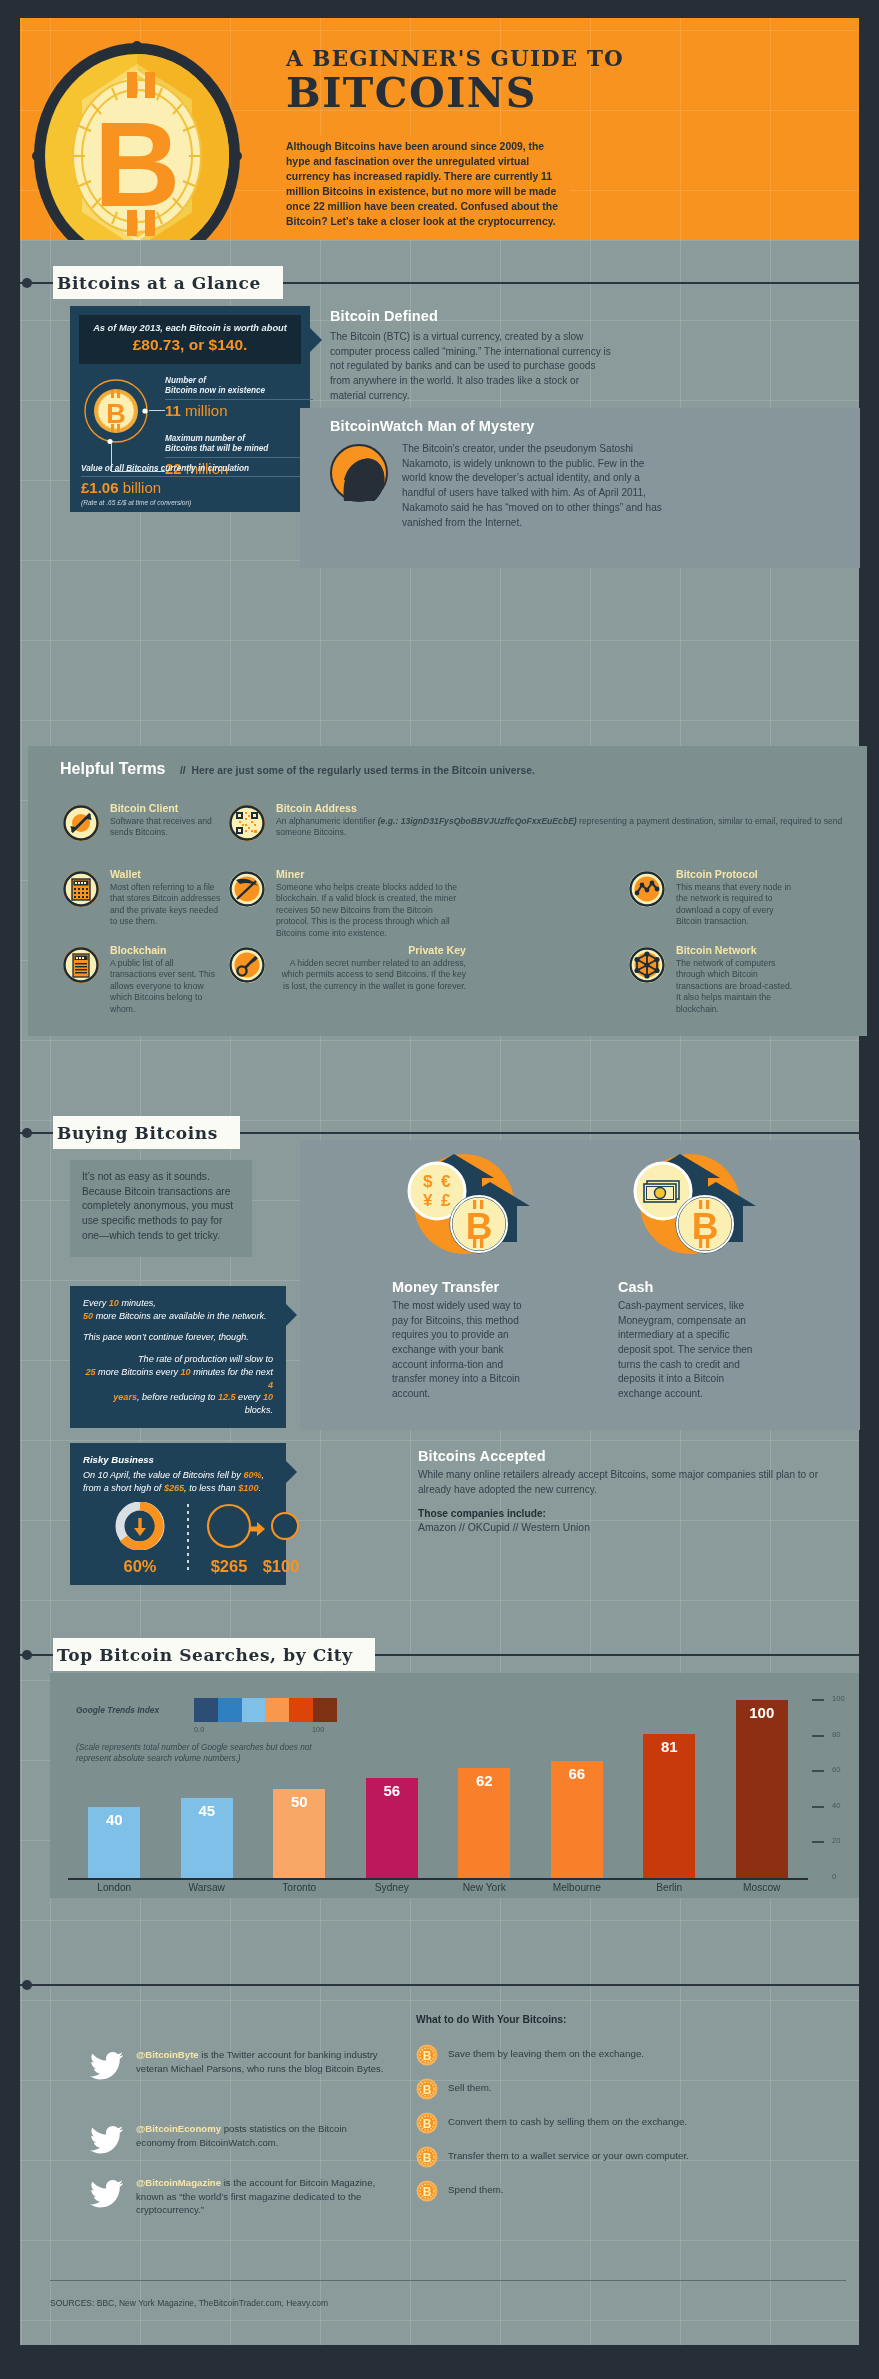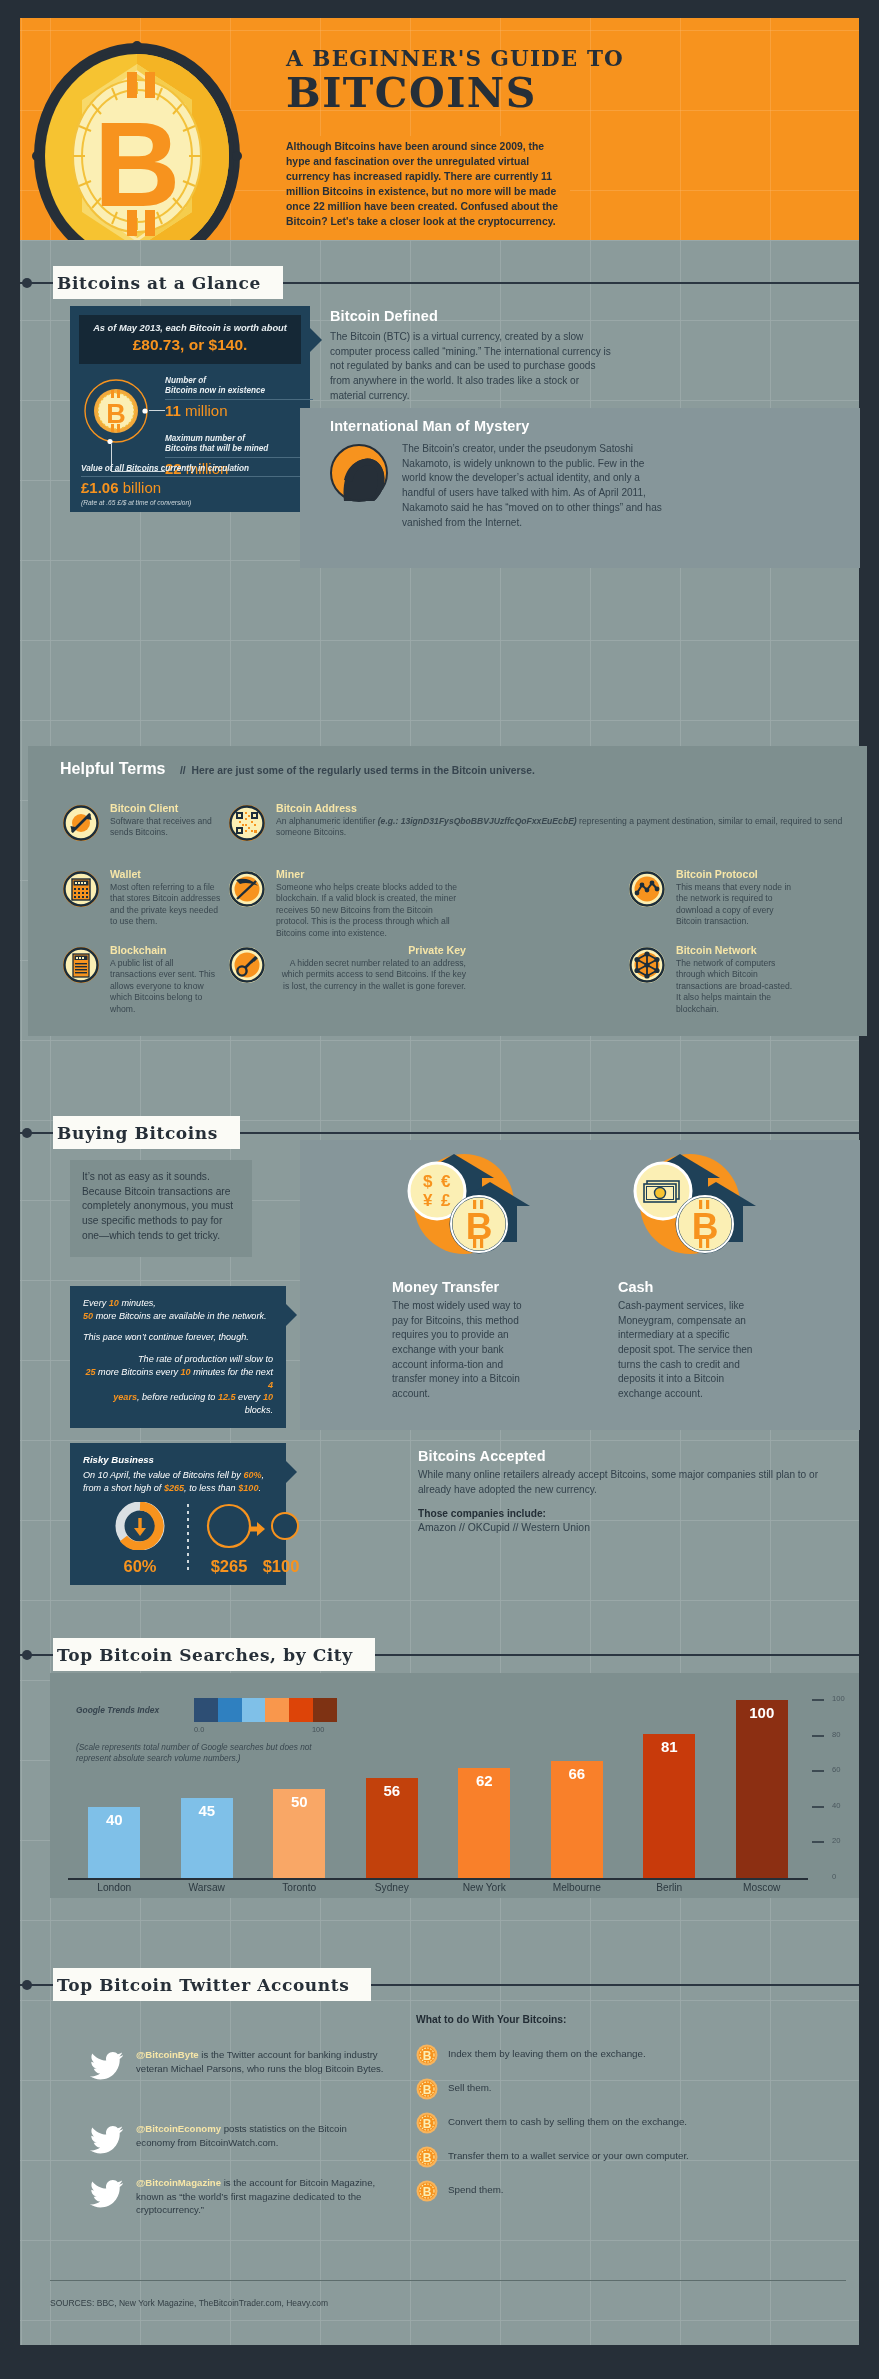--- a/index.html
+++ b/index.html
@@ -274,21 +274,21 @@
     </div>
   </div>
 
   <div style="position:absolute; left:310px; top:290px; width:300px;">
     <div class="rt-h">Bitcoin Defined</div>
     <div class="rt-p" style="margin-top:6px; margin-left:0; width:285px;">The Bitcoin (BTC) is a virtual currency, created by a slow computer process called “mining.” The international currency is not regulated by banks and can be used to purchase goods from anywhere in the world. It also trades like a stock or material currency.</div>
   </div>
 
   <div style="position:absolute; left:280px; top:390px; width:560px; height:160px; background:#86969a;"></div>
   <div style="position:absolute; left:310px; top:400px; width:320px;">
-    <div class="rt-h">International Man of Mystery</div>
+    <div class="rt-h">BitcoinWatch Man of Mystery</div>
     <div style="position:relative; margin-top:8px; height:112px;">
       <div style="position:absolute; left:0; top:2px; width:58px; height:58px;">
         <svg width="58" height="58" viewBox="0 0 58 58">
           <circle cx="29" cy="29" r="28" fill="#f7931e"></circle>
           <path d="M14 57 C12 40 16 24 28 17 C41 10 52 18 54 30 C56 42 50 52 44 57 Z" fill="#262f38"></path>
           <path d="M44 57 C50 52 56 42 54 30 C52 18 41 10 28 17 C20 21 16 28 14 36 L22 38 C24 30 28 24 34 22 C43 19 48 26 48 34 C48 44 45 51 41 57 Z" fill="#262f38"></path>
           <circle cx="29" cy="29" r="28" fill="none" stroke="#262f38" stroke-width="2"></circle>
         </svg>
       </div>
       <div class="rt-p" style="position:absolute; left:72px; top:0; width:262px;">The Bitcoin’s creator, under the pseudonym Satoshi Nakamoto, is widely unknown to the public. Few in the world know the developer’s actual identity, and only a handful of users have talked with him. As of April 2011, Nakamoto said he has “moved on to other things” and has vanished from the Internet.</div>
@@ -640,21 +640,21 @@
             <div class="bar" style="height: 80.1px; background: rgb(127, 192, 232);">
               <span>45</span>
             </div>
           </div>
           <div class="bcol">
             <div class="bar" style="height: 89px; background: rgb(249, 167, 102);">
               <span>50</span>
             </div>
           </div>
           <div class="bcol">
-            <div class="bar" style="height: 99.68px; background: #c2410c;">
+            <div class="bar" style="height: 99.68px; background: #be185d;">
               <span>56</span>
             </div>
           </div>
           <div class="bcol">
             <div class="bar" style="height: 110.36px; background: rgb(249, 128, 42);">
               <span>62</span>
             </div>
           </div>
           <div class="bcol">
             <div class="bar" style="height: 117.48px; background: rgb(249, 128, 42);">
@@ -706,21 +706,20 @@
           <div class="ytick" style="top: 0px;">
             <i></i>
             <b>100</b>
           </div>
         </div>
   </div>
 
   <div class="sec-head" style="left:0; top:1950px; width:839px;">
     <div class="rule"></div>
     <div class="dot"></div>
-    <div class="plate">Top Bitcoin Twitter Accounts</div>
   </div>
 
   <div class="tw-zone">
     <div class="tw" style="top:40px;">
       <div class="bird">
         <svg width="33" height="28" viewBox="0 0 33 28">
               <path d="M33 3.3c-1.2.6-2.5 1-3.9 1.1 1.4-.9 2.5-2.2 3-3.9-1.3.8-2.8 1.4-4.3 1.7C26.6.8 24.8 0 22.8 0c-3.8 0-6.8 3.1-6.8 6.9 0 .5.1 1.1.2 1.6C10.5 8.2 5.6 5.5 2.3 1.4c-.6 1-.9 2.2-.9 3.5 0 2.4 1.2 4.5 3 5.7-1.1 0-2.2-.3-3.1-.8v.1c0 3.3 2.4 6.1 5.5 6.7-.6.2-1.2.2-1.8.2-.4 0-.9 0-1.3-.1.9 2.7 3.4 4.7 6.4 4.8-2.3 1.8-5.3 2.9-8.5 2.9-.6 0-1.1 0-1.6-.1 3 1.9 6.6 3.1 10.4 3.1 12.5 0 19.3-10.4 19.3-19.4v-.9c1.3-1 2.5-2.2 3.4-3.6z" fill="#ffffff"></path>
             </svg>
       </div>
       <div class="txt"><b>@BitcoinByte</b><span> is the Twitter account for banking industry veteran Michael Parsons, who runs the blog Bitcoin Bytes.</span></div>
@@ -746,21 +745,21 @@
 
     <div class="wtd-h">What to do With Your Bitcoins:</div>
     <div id="wtd-list">
           <div class="wtd" style="top: 36px;">
             <div class="bc"><svg width="22" height="22" viewBox="0 0 22 22">
                 <circle cx="11" cy="11" r="10.5" fill="#f8b45c"></circle>
                 <circle cx="11" cy="11" r="8.5" fill="#f7931e"></circle>
                 <circle cx="11" cy="11" r="7" fill="none" stroke="#fbefb4" stroke-width="1.1" stroke-dasharray="1.6 1.4"></circle>
                 <text x="11" y="16" text-anchor="middle" font-family="Liberation Sans, sans-serif" font-size="12" font-weight="700" fill="#fbefb4">B</text>
               </svg></div>
-            <div class="t">Index them by leaving them on the exchange.</div>
+            <div class="t">Save them by leaving them on the exchange.</div>
           </div>
           <div class="wtd" style="top: 70px;">
             <div class="bc"><svg width="22" height="22" viewBox="0 0 22 22">
                 <circle cx="11" cy="11" r="10.5" fill="#f8b45c"></circle>
                 <circle cx="11" cy="11" r="8.5" fill="#f7931e"></circle>
                 <circle cx="11" cy="11" r="7" fill="none" stroke="#fbefb4" stroke-width="1.1" stroke-dasharray="1.6 1.4"></circle>
                 <text x="11" y="16" text-anchor="middle" font-family="Liberation Sans, sans-serif" font-size="12" font-weight="700" fill="#fbefb4">B</text>
               </svg></div>
             <div class="t">Sell them.</div>
           </div>

